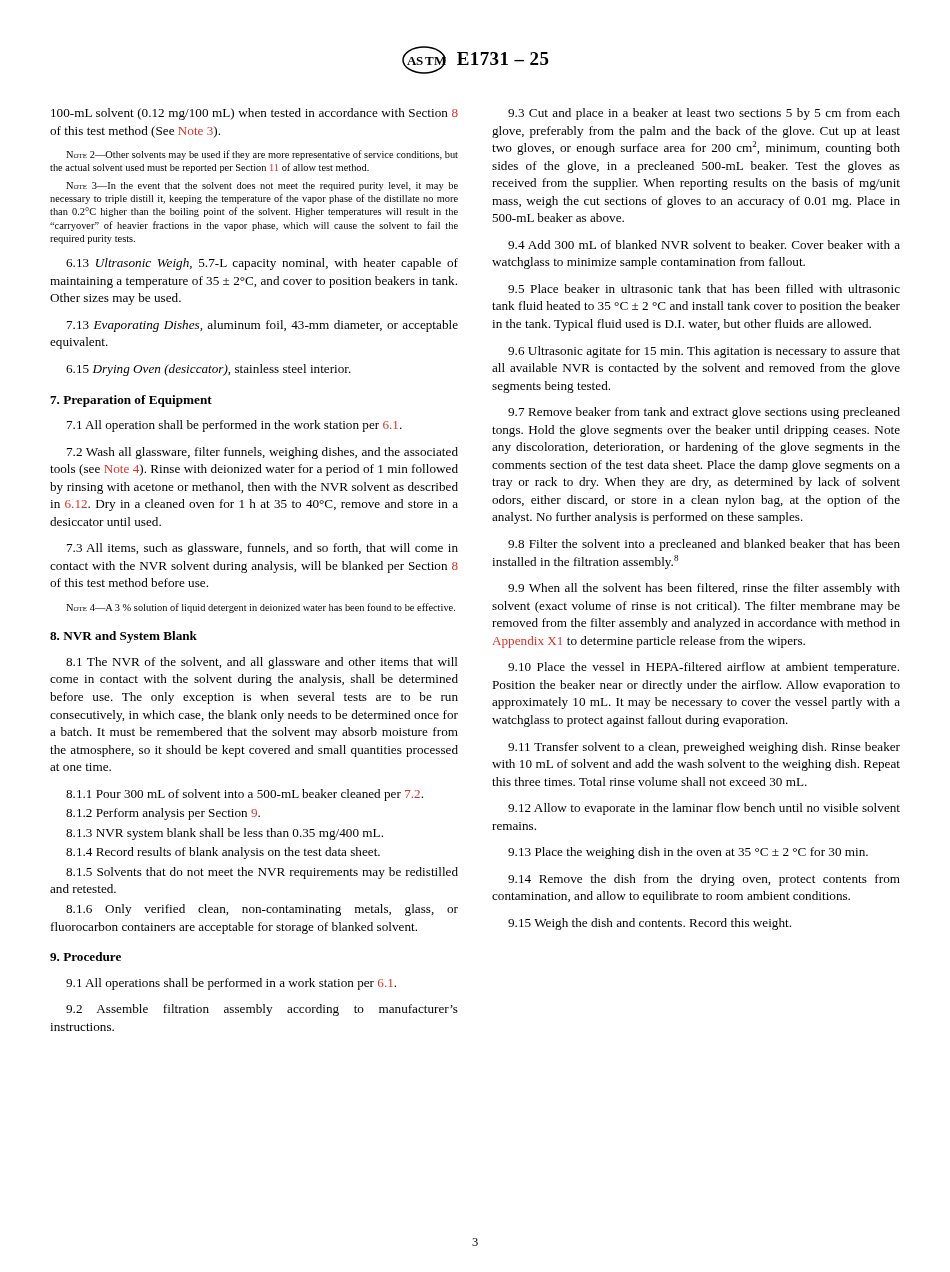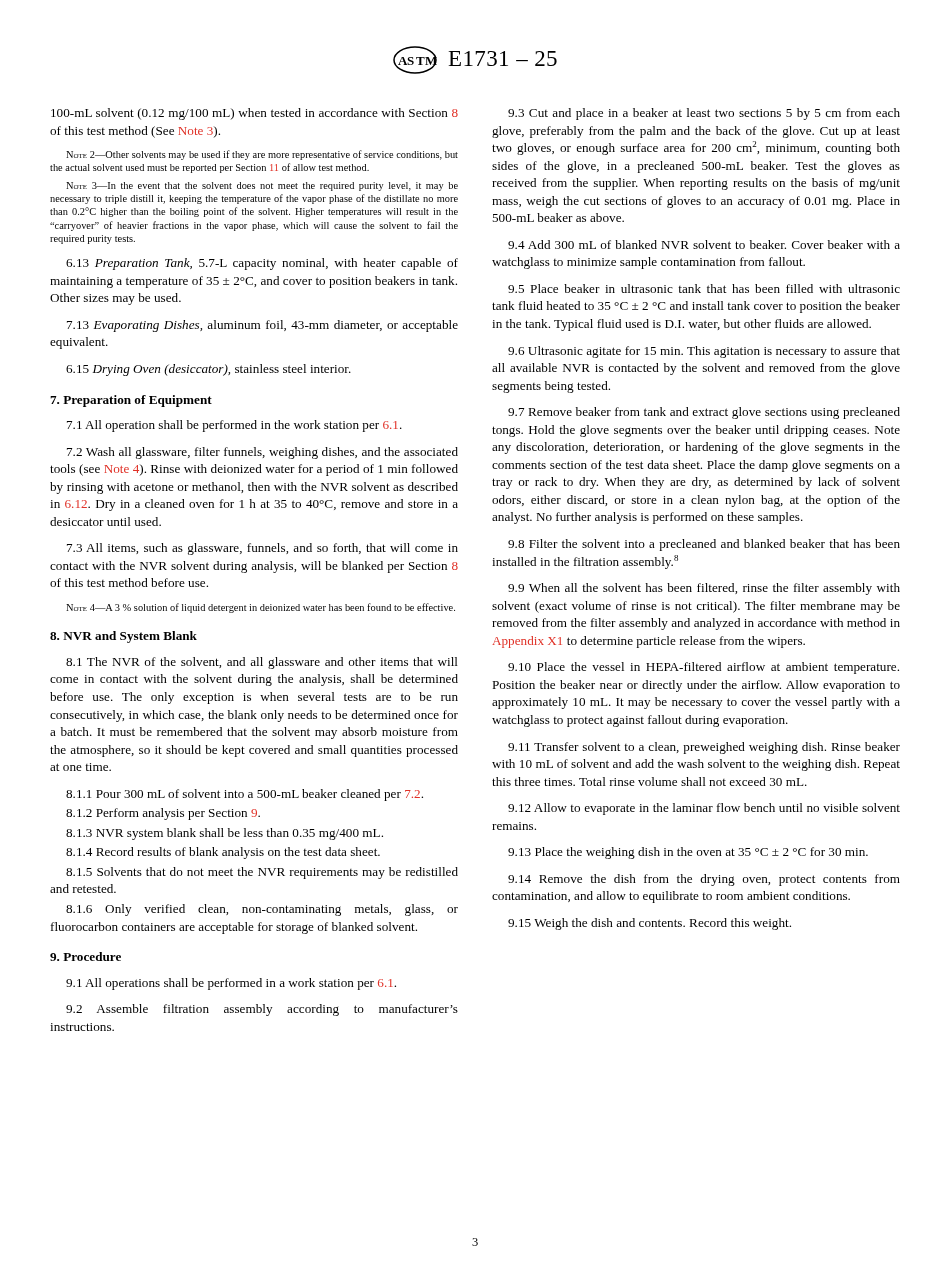--- a/index.html
+++ b/index.html
@@ -31,22 +31,22 @@
     height: 38px;
   }
   .astm-logo {
     width: 46px;
     height: 30px;
     position: relative;
   }
   .astm-logo svg { display: block; }
   .designation {
     font-family: "Liberation Serif", serif;
-    font-size: 23px;
-    font-weight: normal;
+    font-size: 19px;
+    font-weight: bold;
     letter-spacing: 0.4px;
   }
   
   .columns {
     display: flex;
     gap: 34px;
     align-items: flex-start;
   }
   .col {
     width: 409px;
@@ -136,21 +136,21 @@
   <div class="columns">
 
     <div class="col">
 
       <p><span>100-mL solvent (0.12 mg/100 mL) when tested in accordance with Section </span><span class="red">8</span><span> of this test method (See </span><span class="red">Note 3</span><span>).</span></p>
 
       <p class="note"><span class="lbl">Note 2—</span><span>Other solvents may be used if they are more representative of service conditions, but the actual solvent used must be reported per Section </span><span class="red">11</span><span> of allow test method.</span></p>
 
       <p class="note"><span class="lbl">Note 3—</span><span>In the event that the solvent does not meet the required purity level, it may be necessary to triple distill it, keeping the temperature of the vapor phase of the distillate no more than 0.2°C higher than the boiling point of the solvent. Higher temperatures will result in the “carryover” of heavier fractions in the vapor phase, which will cause the solvent to fail the required purity tests.</span></p>
 
-      <p class="indent" style="margin-top:9px;"><span>6.13</span> <span class="ital">Preparation Tank,</span><span> 5.7-L capacity nominal, with heater capable of maintaining a temperature of 35 ± 2°C, and cover to position beakers in tank. Other sizes may be used.</span></p>
+      <p class="indent" style="margin-top:9px;"><span>6.13</span> <span class="ital">Ultrasonic Weigh,</span><span> 5.7-L capacity nominal, with heater capable of maintaining a temperature of 35 ± 2°C, and cover to position beakers in tank. Other sizes may be used.</span></p>
 
       <p class="indent"><span>7.13</span> <span class="ital">Evaporating Dishes,</span><span> aluminum foil, 43-mm diameter, or acceptable equivalent.</span></p>
 
       <p class="indent"><span>6.15</span> <span class="ital">Drying Oven (desiccator),</span><span> stainless steel interior.</span></p>
 
       <p class="sec-head">7.  Preparation of Equipment</p>
 
       <p class="indent"><span>7.1  All operation shall be performed in the work station per </span><span class="red">6.1</span><span>.</span></p>
 
       <p class="indent"><span>7.2  Wash all glassware, filter funnels, weighing dishes, and the associated tools (see </span><span class="red">Note 4</span><span>). Rinse with deionized water for a period of 1 min followed by rinsing with acetone or methanol, then with the NVR solvent as described in </span><span class="red">6.12</span><span>. Dry in a cleaned oven for 1 h at 35 to 40°C, remove and store in a desiccator until used.</span></p>

